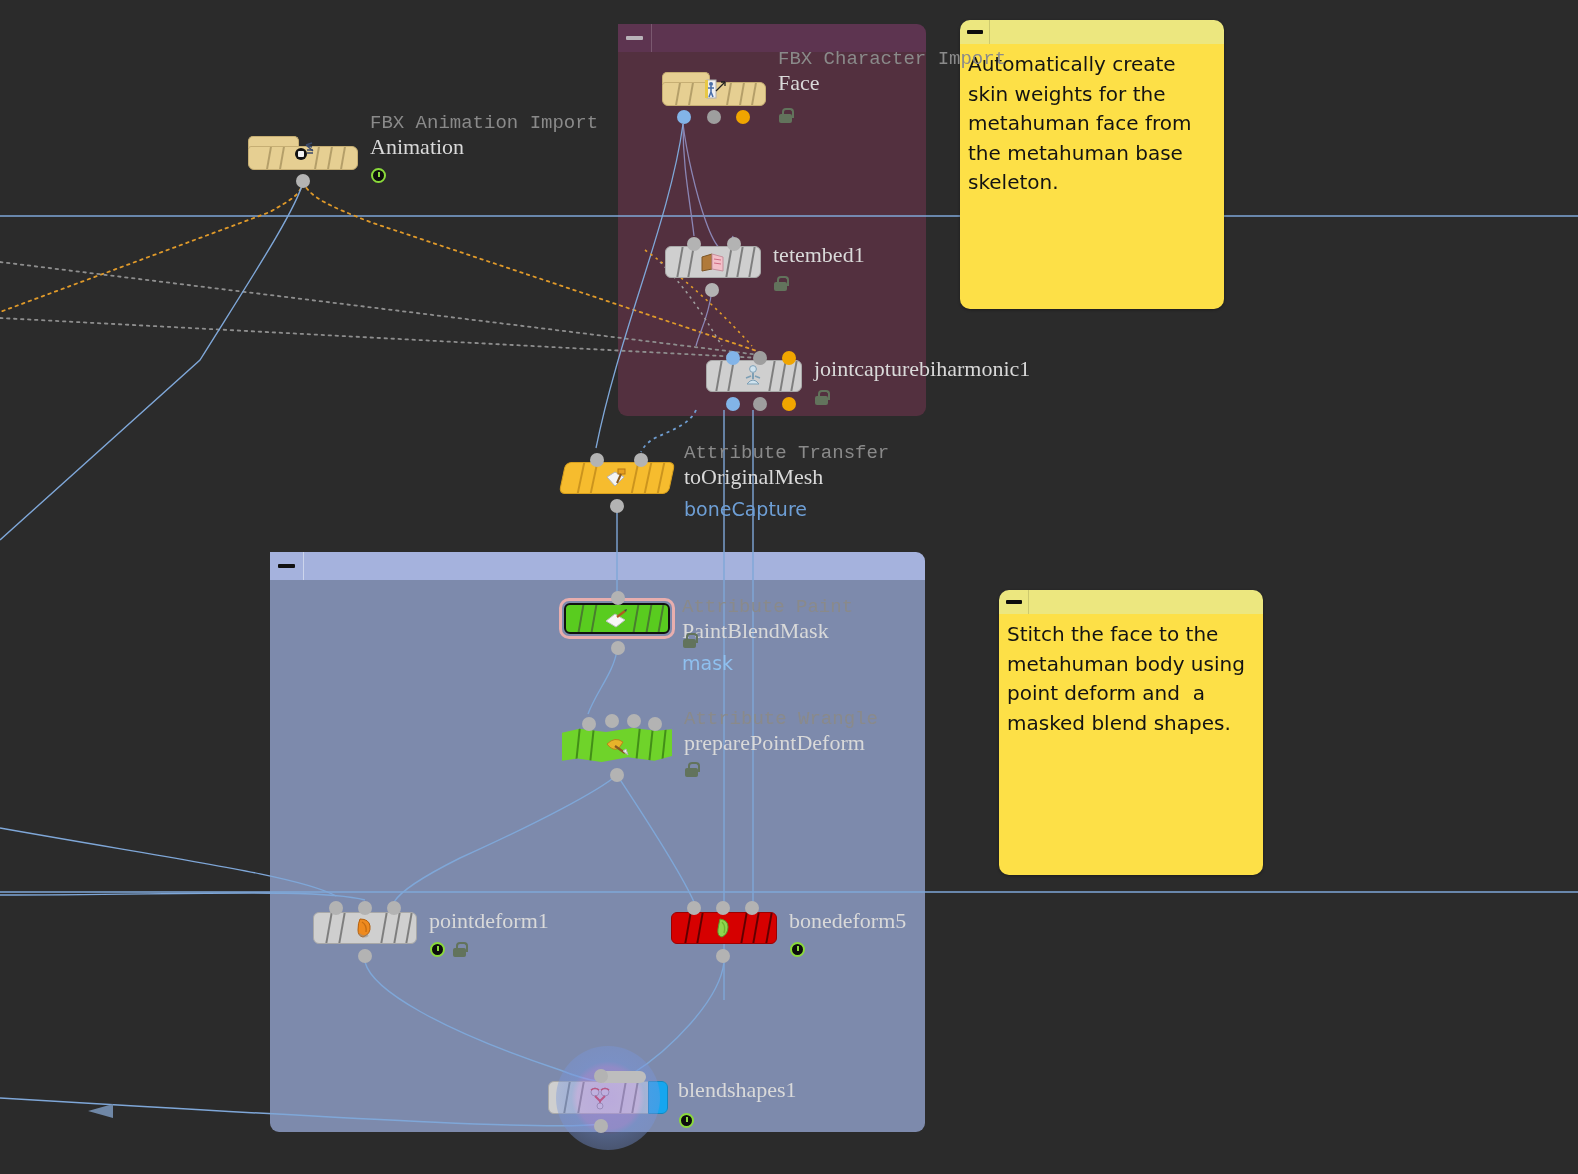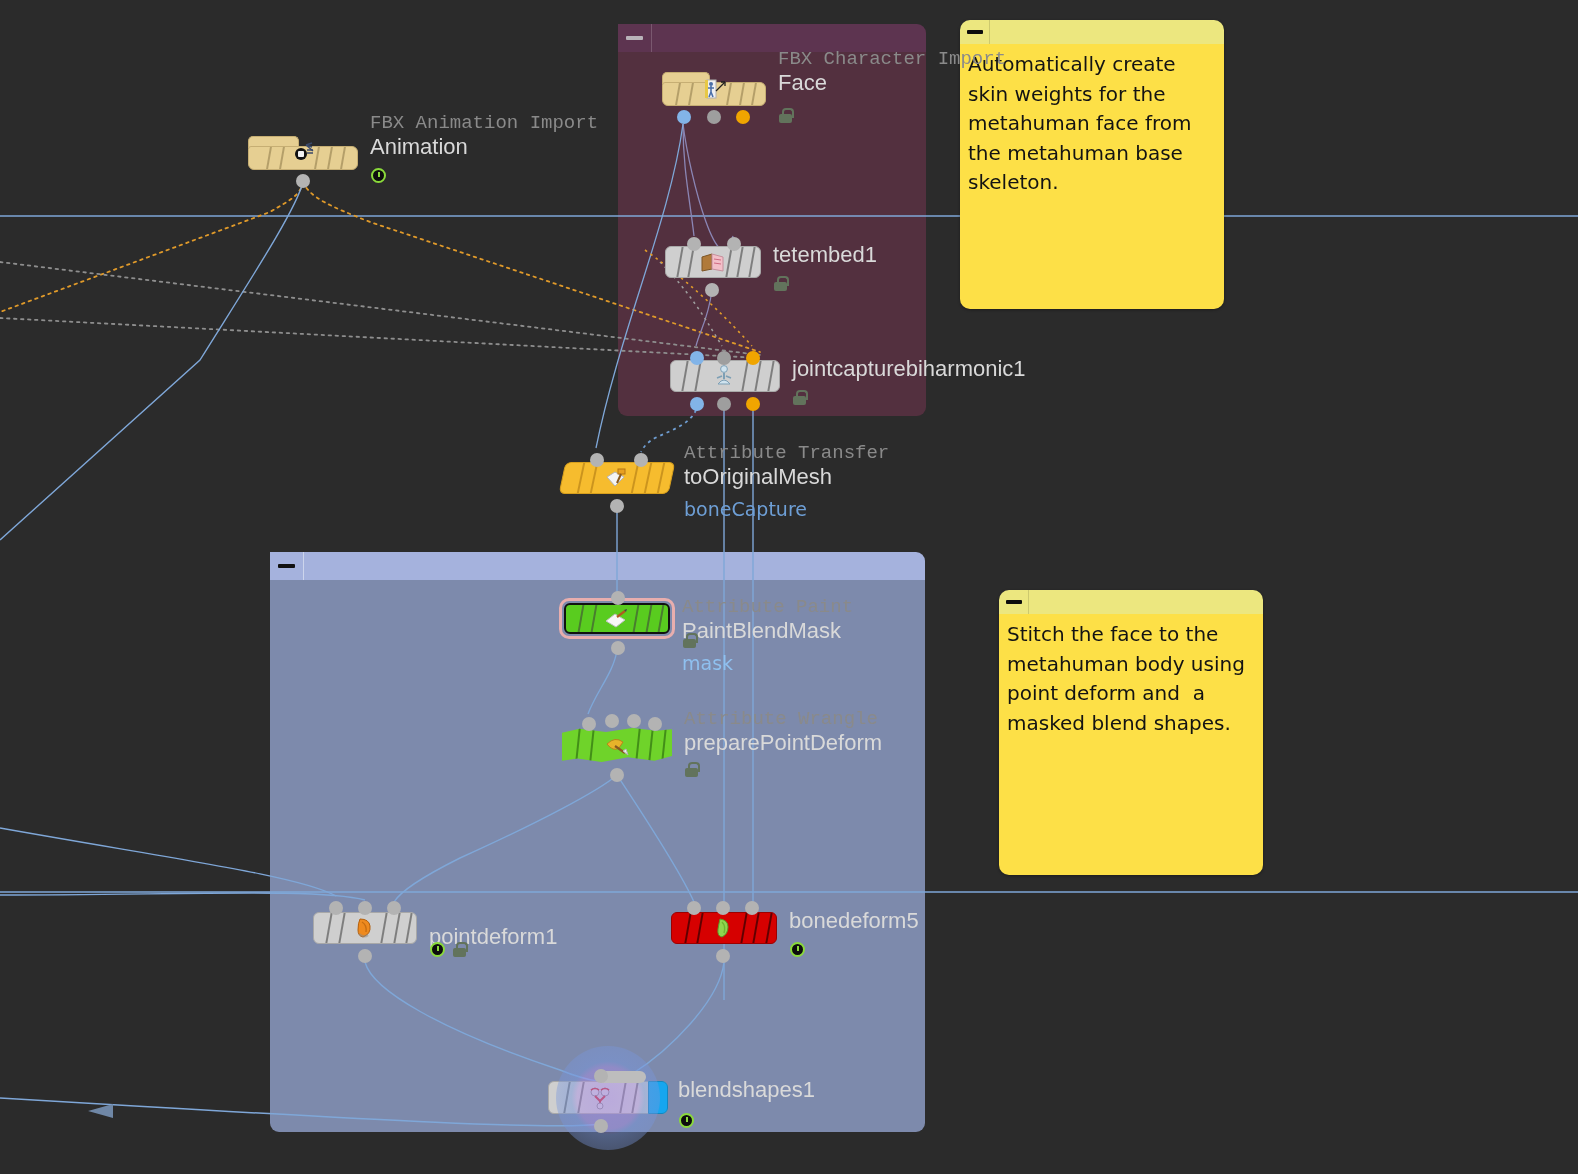--- a/index.html
+++ b/index.html
@@ -233,21 +233,21 @@
   .lbl-type {
     color: #8a8a8a;
     font-size: 19px;
     line-height: 22px;
     font-family: Liberation Mono, monospace;
   }
   .lbl-name {
     color: #d9d9d9;
     font-size: 22px;
     line-height: 26px;
-    font-family: Liberation Sans, sans-serif;
+    font-family: Liberation Serif, serif;
   }
   .lbl-attr {
     color: #6e9fd6;
     font-size: 19px;
     line-height: 24px;
     margin-top: 7px;
   }
   .lbl-attr.light { color: #8fc0ef; }
 
   .badges {
@@ -505,21 +505,21 @@
     <div class="dot" style="left:62px; top:-9px;"></div>
     <div class="dot" style="left:40px; top:37px;"></div>
     <div class="labels" style="top:-4px;">
       <div class="lbl-name">tetembed1</div>
     </div>
     <div class="badges" style="top:30px;">
       <div class="lock"></div>
     </div>
   </div>
 
-  <div class="node" style="left:670px; top:360px; width:110px;">
+  <div class="node" style="left:706px; top:360px; width:96px;">
     <div class="node-shape" style="height:32px;">
       <div class="body-std">
         <div class="stripes">
           <i style="left:12%"></i>
             <i style="left:24%"></i>
             <i style="left:68%"></i>
             <i style="left:80%"></i>
             <i style="left:92%"></i>
         </div>
       </div>
@@ -656,21 +656,21 @@
           <path d="M8 3 Q17 3 18 10 Q19 18 11 21 Q6 20 6 14 Q6 7 8 3 Z" fill="#ef8a1e" stroke="#b3600e"></path>
           <path d="M10 6 Q15 9 14 16" stroke="#c86e12" stroke-width="1.4" fill="none"></path>
           <path d="M7 18 Q12 22 16 19" stroke="#8a8a8a" stroke-width="2.2" fill="none" opacity="0.5"></path>
         </svg>
       </div>
     </div>
     <div class="dot" style="left:16px; top:-11px;"></div>
     <div class="dot" style="left:45px; top:-11px;"></div>
     <div class="dot" style="left:74px; top:-11px;"></div>
     <div class="dot" style="left:45px; top:37px;"></div>
-    <div class="labels" style="top:-4px;margin-top:16px;">
+    <div class="labels" style="top:-4px;">
       <div class="lbl-name">pointdeform1</div>
     </div>
     <div class="badges" style="top:30px;">
       <div class="dispflag"></div>
       <div class="lock"></div>
     </div>
   </div>
 
   <div class="node" style="left:671px; top:912px; width:106px;">
     <div class="node-shape" style="height:32px;">

